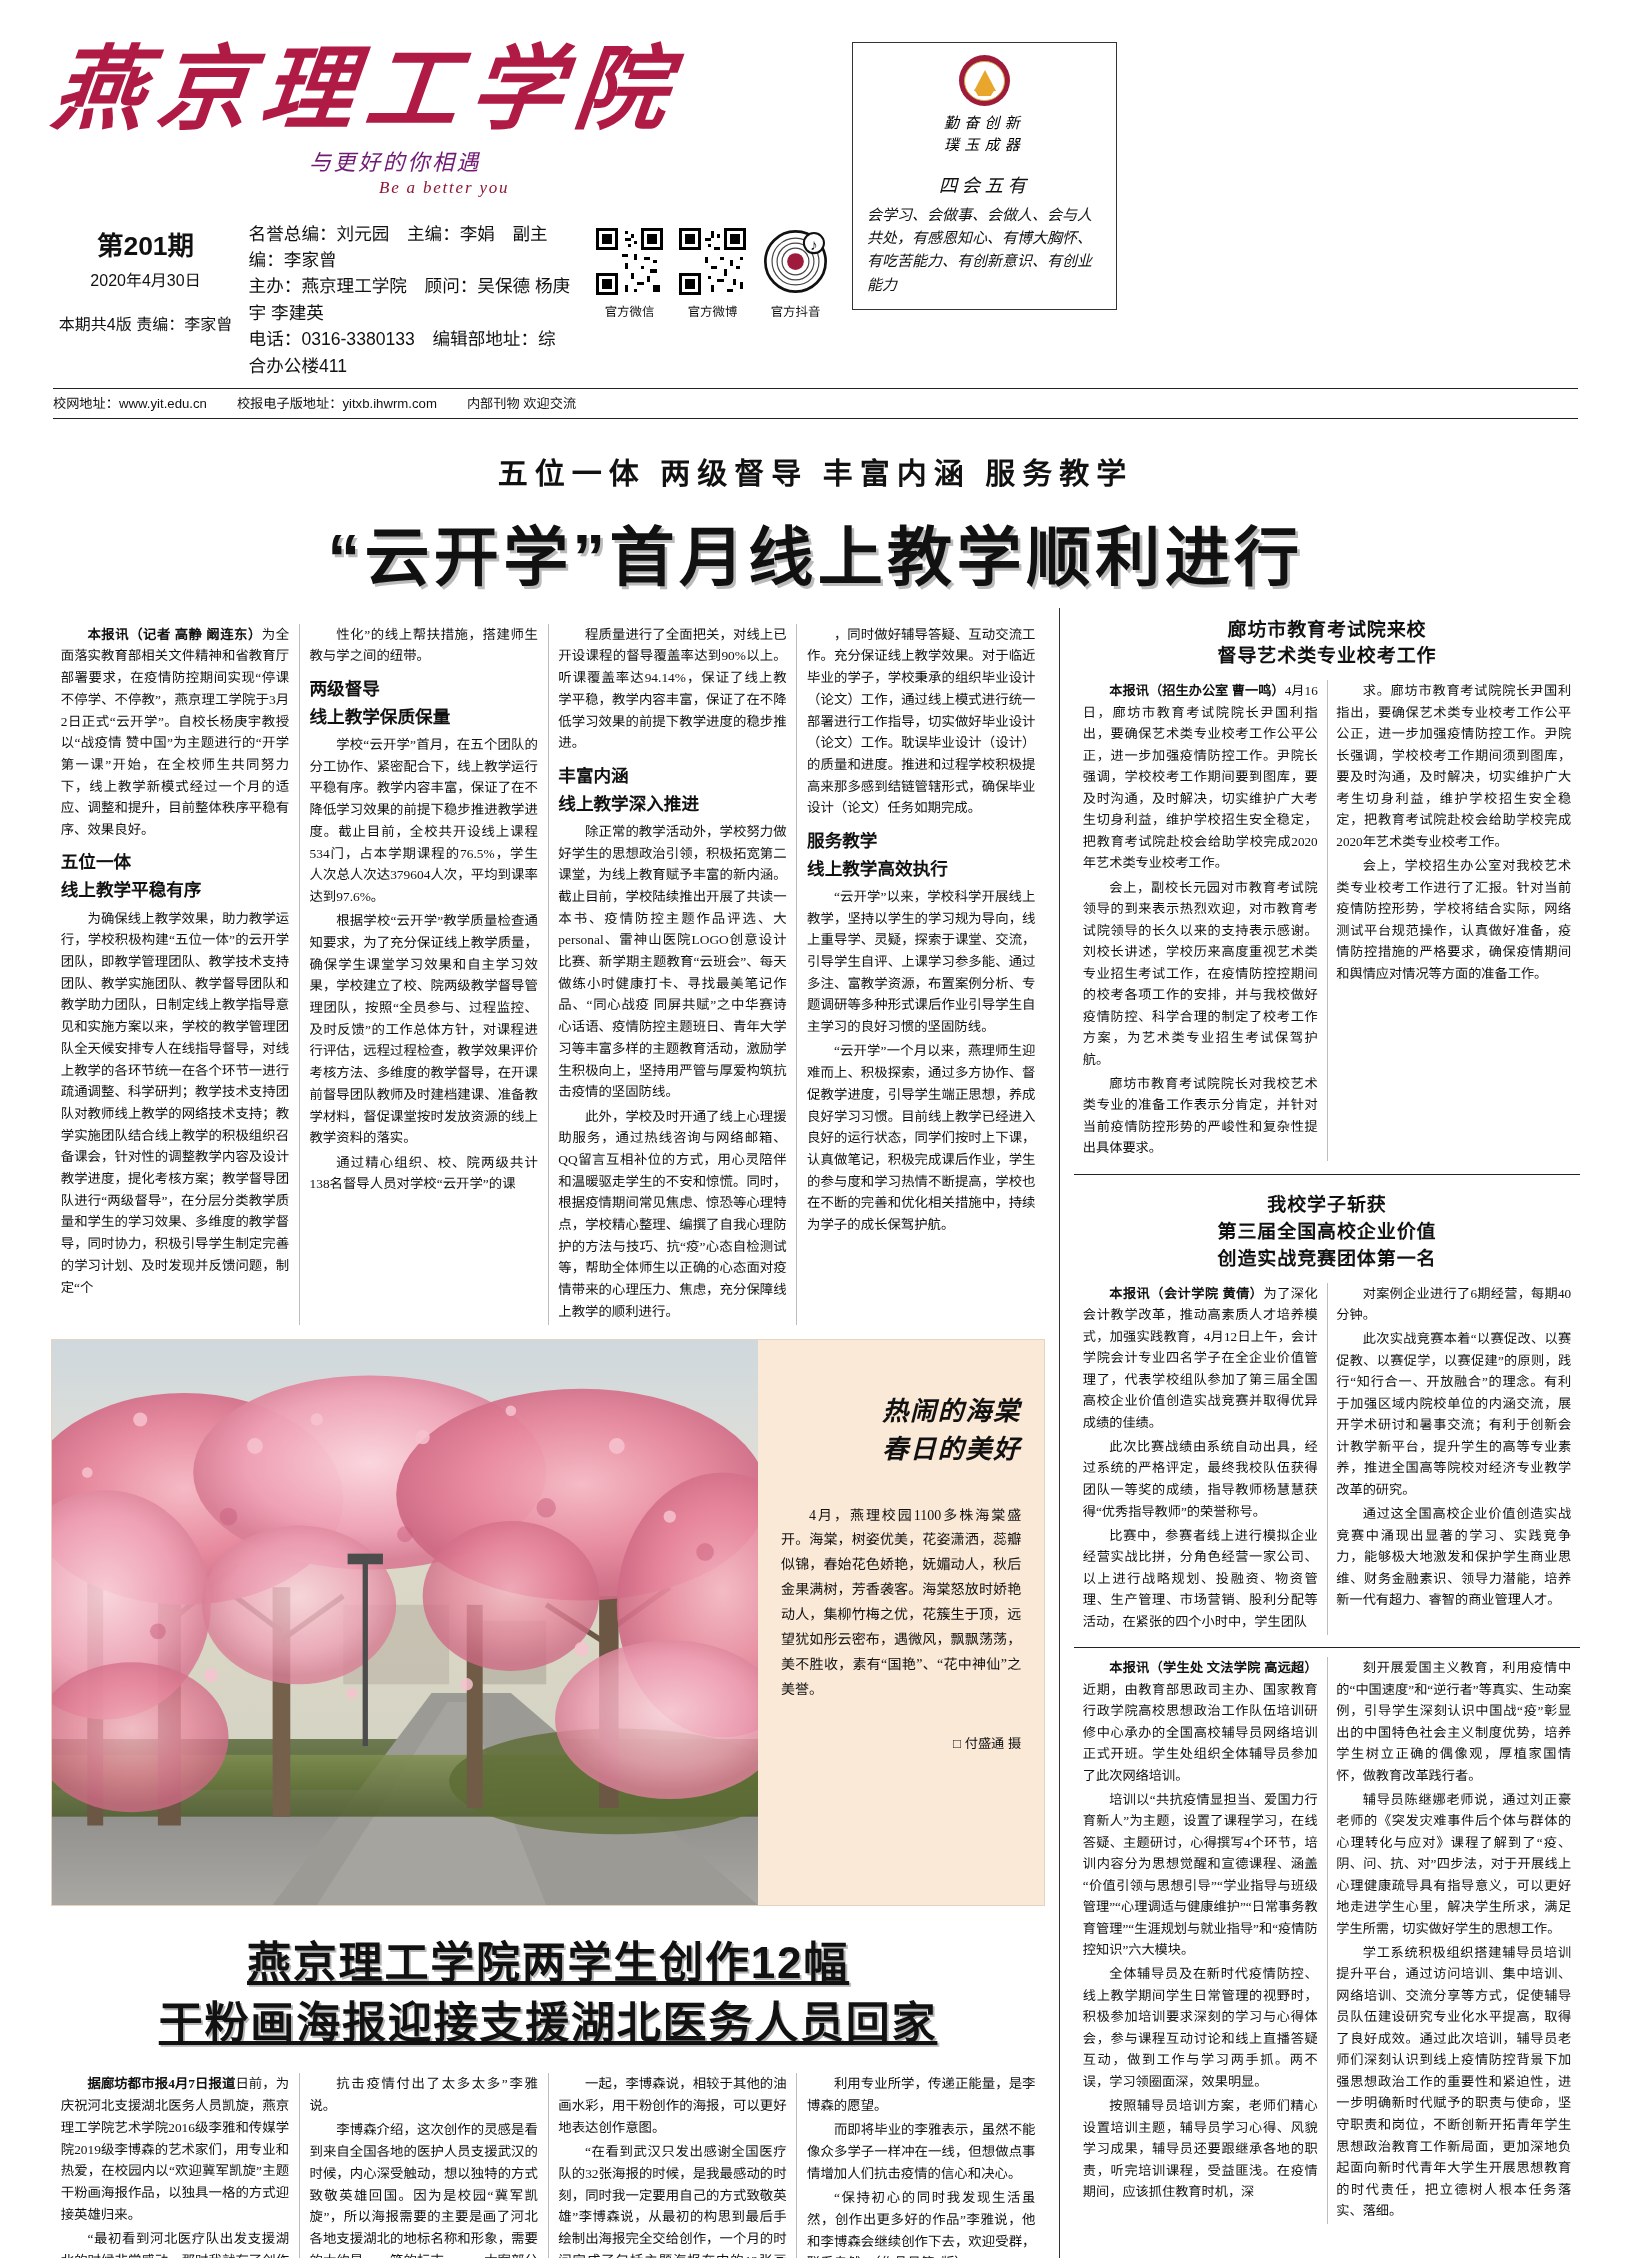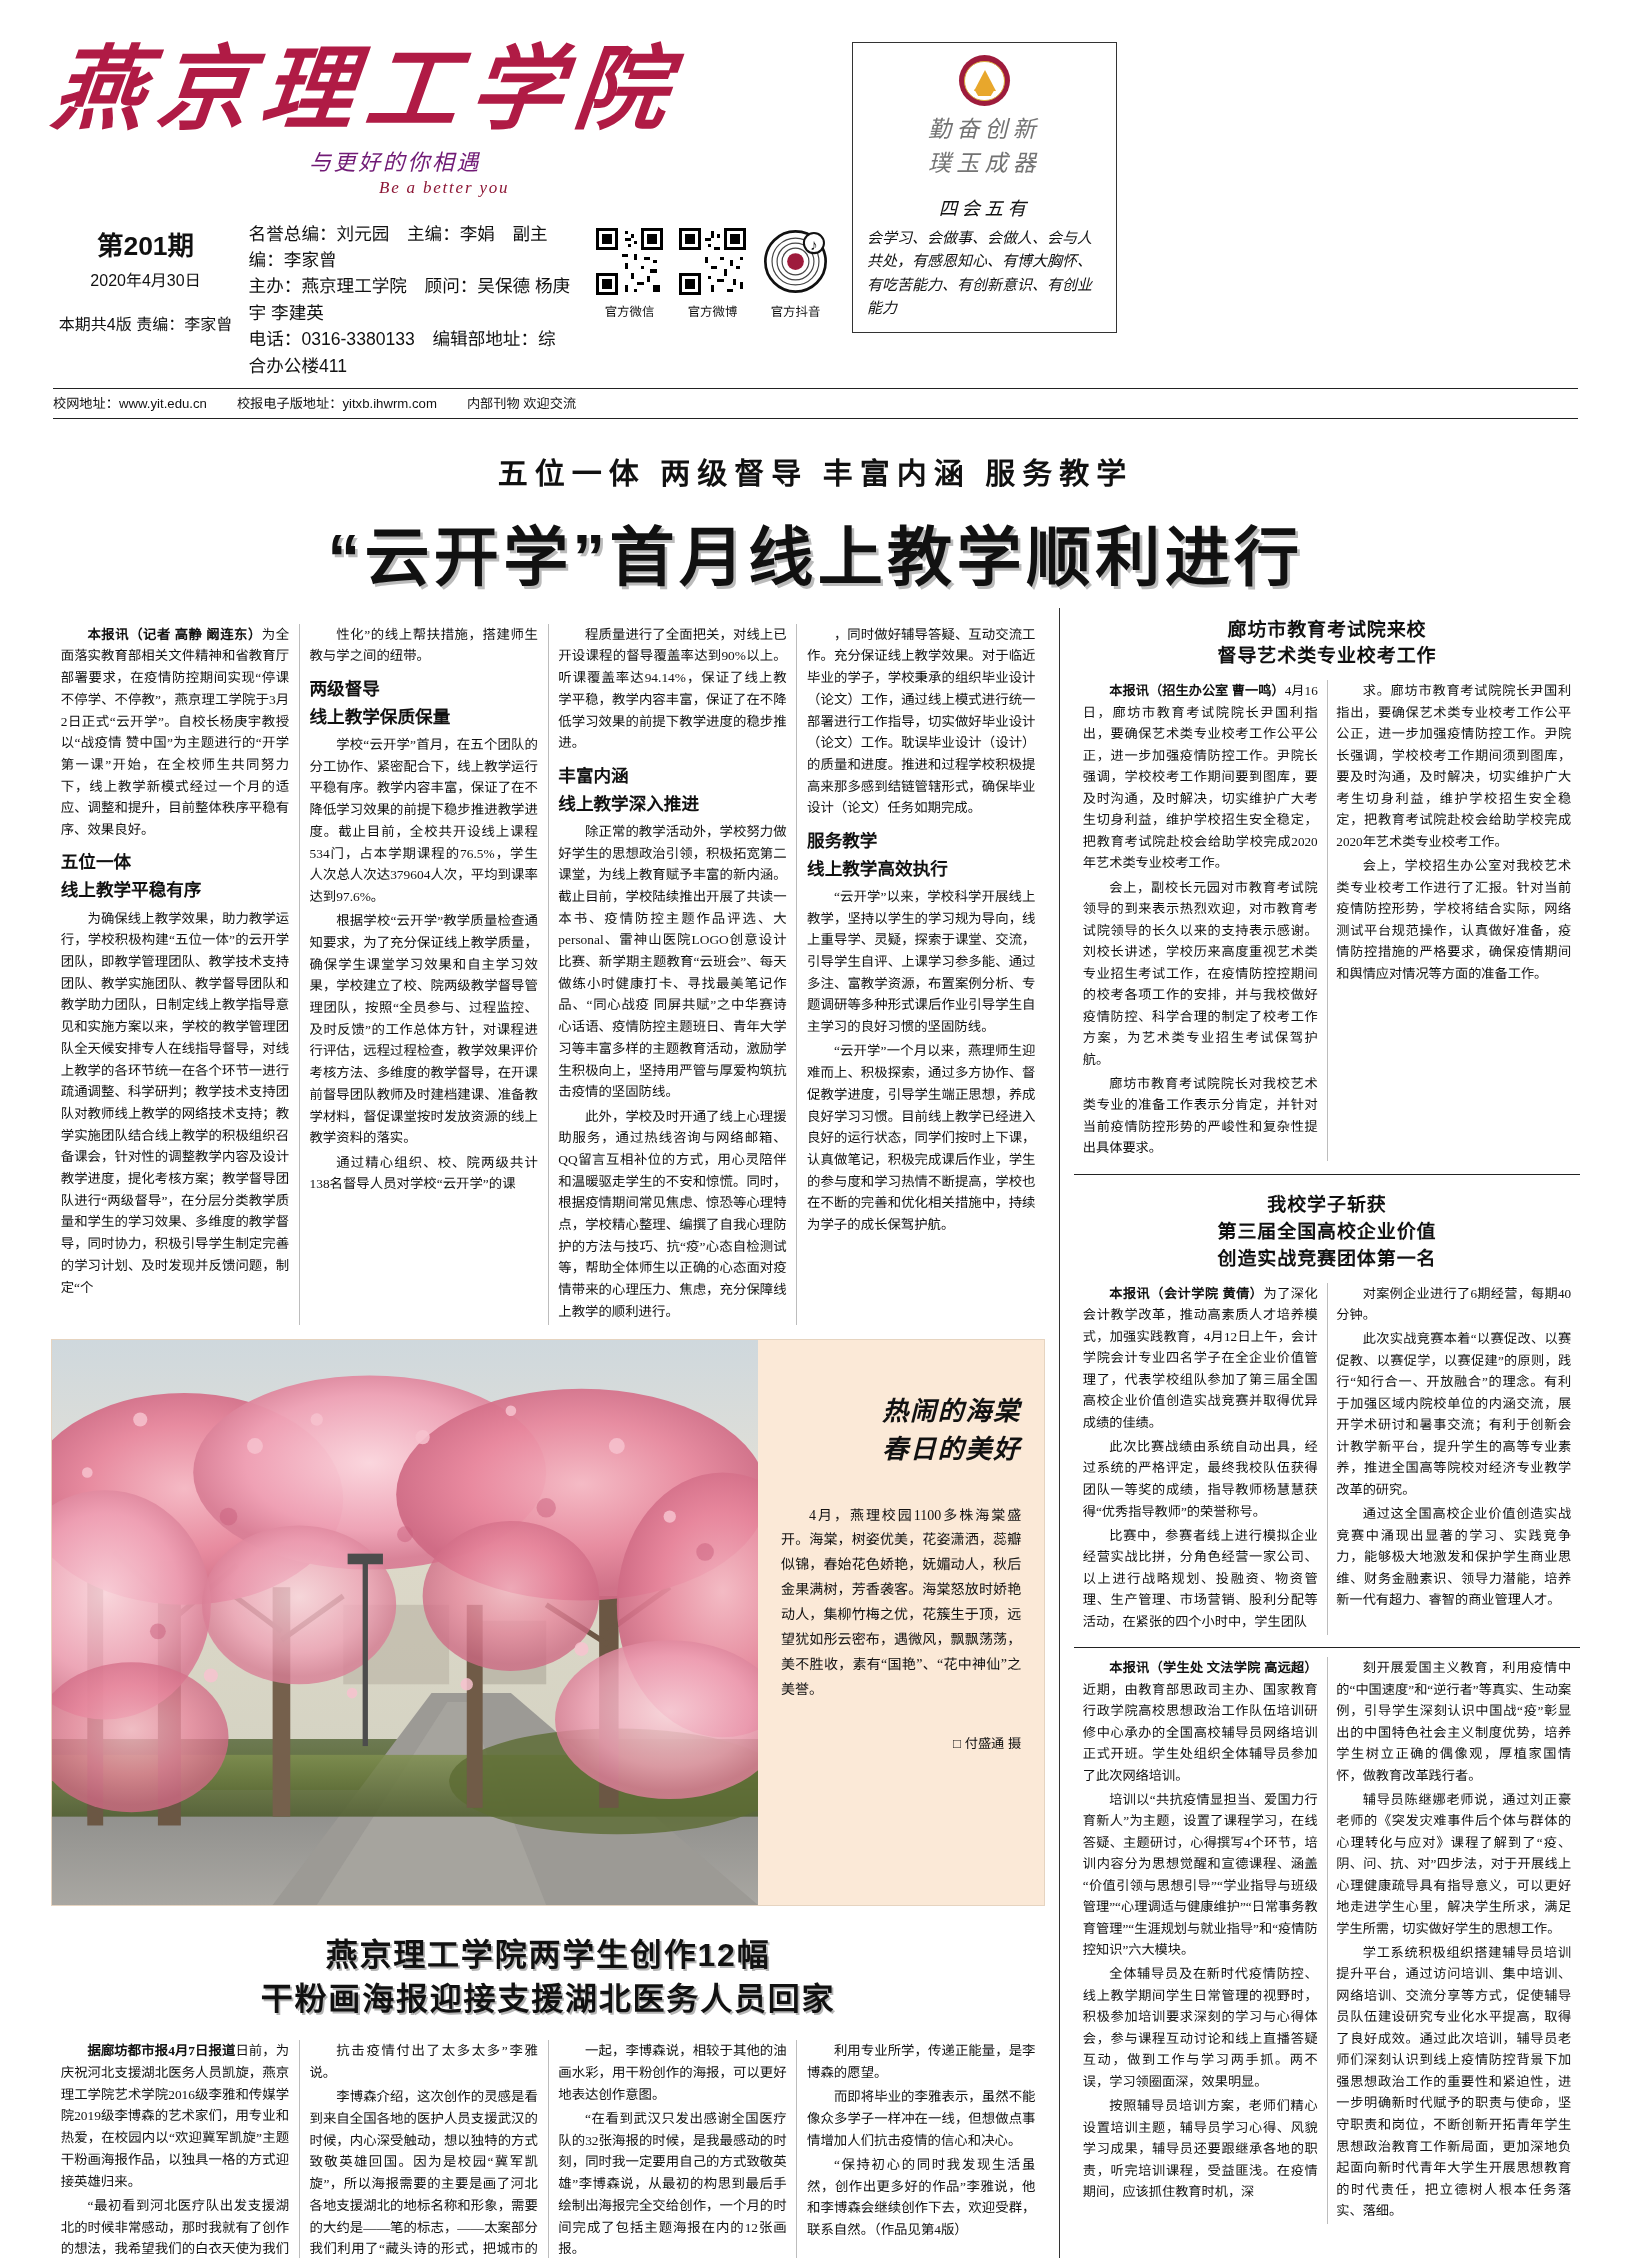--- a/index.html
+++ b/index.html
@@ -50,21 +50,21 @@
     margin:4.4px 53px 0 53px; font-size:13.2px; font-family:"Liberation Sans", sans-serif;
     display:flex; gap:30px; padding-bottom:5.3px; border-bottom:1.8px solid #222;
   }
 
   
   .motto-box {
     width:265px; margin-left:23px; border:1.8px solid #333; padding:12.4px 8.8px 12.4px 8.8px;
     min-height:238px; text-align:center;
   }
   .emblem { width:51px; height:51px; margin:0 auto 7px auto; position:relative; }
-  .motto-main { font-size:23px; line-height:1.45; color:#737373; font-family:"Liberation Serif", serif; font-style:italic; letter-spacing:5.3px;}
+  .motto-main { font-size:15px; line-height:1.45; color:#000000; font-family:"Liberation Serif", serif; font-style:italic; letter-spacing:5.3px;}
   .motto-sub-t { margin-top:14px; font-size:18.5px; font-style:italic; letter-spacing:4.4px;}
   .motto-sub { margin-top:7px; font-size:15px; line-height:1.55; text-align:left; padding:0 5.3px; font-style:italic;}
 
   
   .lead-head { text-align:center; padding:30px 0 8.8px 0; }
   .kicker { font-size:30px; font-weight:700; letter-spacing:7px; font-family:"Liberation Serif", serif;}
   .main-title {
     font-size:65px; font-weight:700; letter-spacing:4.4px; margin-top:12.4px;
     font-family:"Liberation Sans", sans-serif;
     text-shadow:2.6px 2.6px 0 #bbb;
@@ -95,22 +95,22 @@
     font-size:26px; font-weight:700; line-height:1.45; text-align:right;
     font-family:"Liberation Sans", sans-serif; font-style:italic; letter-spacing:1.8px;
   }
   .cap-body { margin-top:35px; font-size:14px; line-height:1.78; text-indent:2em; text-align:justify;
     font-family:"Liberation Serif", serif;}
   .cap-credit { margin-top:30px; font-size:13.2px; text-align:right; font-family:"Liberation Sans", sans-serif;}
 
   
   .bot-head { text-align:center; padding:26.5px 8.8px 7px 8.8px; }
   .bot-title {
-    font-size:32px; font-weight:700; line-height:1.38; letter-spacing:1.8px;
-    font-family:"Liberation Sans", sans-serif; text-shadow:1.8px 1.8px 0 #b5b5b5;
+    font-size:44px; font-weight:700; line-height:1.38; letter-spacing:1.8px;
+    font-family:"Liberation Sans", sans-serif; text-shadow:1.8px 1.8px 0 #b5b5b5;text-decoration:underline;
   }
   .cols4b { display:flex; margin-top:12.4px; }
 
   
   .r-art { padding-bottom:8.8px; }
   .r-head { text-align:center; font-size:19px; font-weight:700; line-height:1.4; letter-spacing:0.9px;
     font-family:"Liberation Sans", sans-serif; margin:8.8px 0 10.6px 0; }
   .r-cols { display:flex; }
   .r-col { flex:1; padding:0 8.8px; }
   .r-col + .r-col { border-left:0.9px solid #bdbdbd; }

